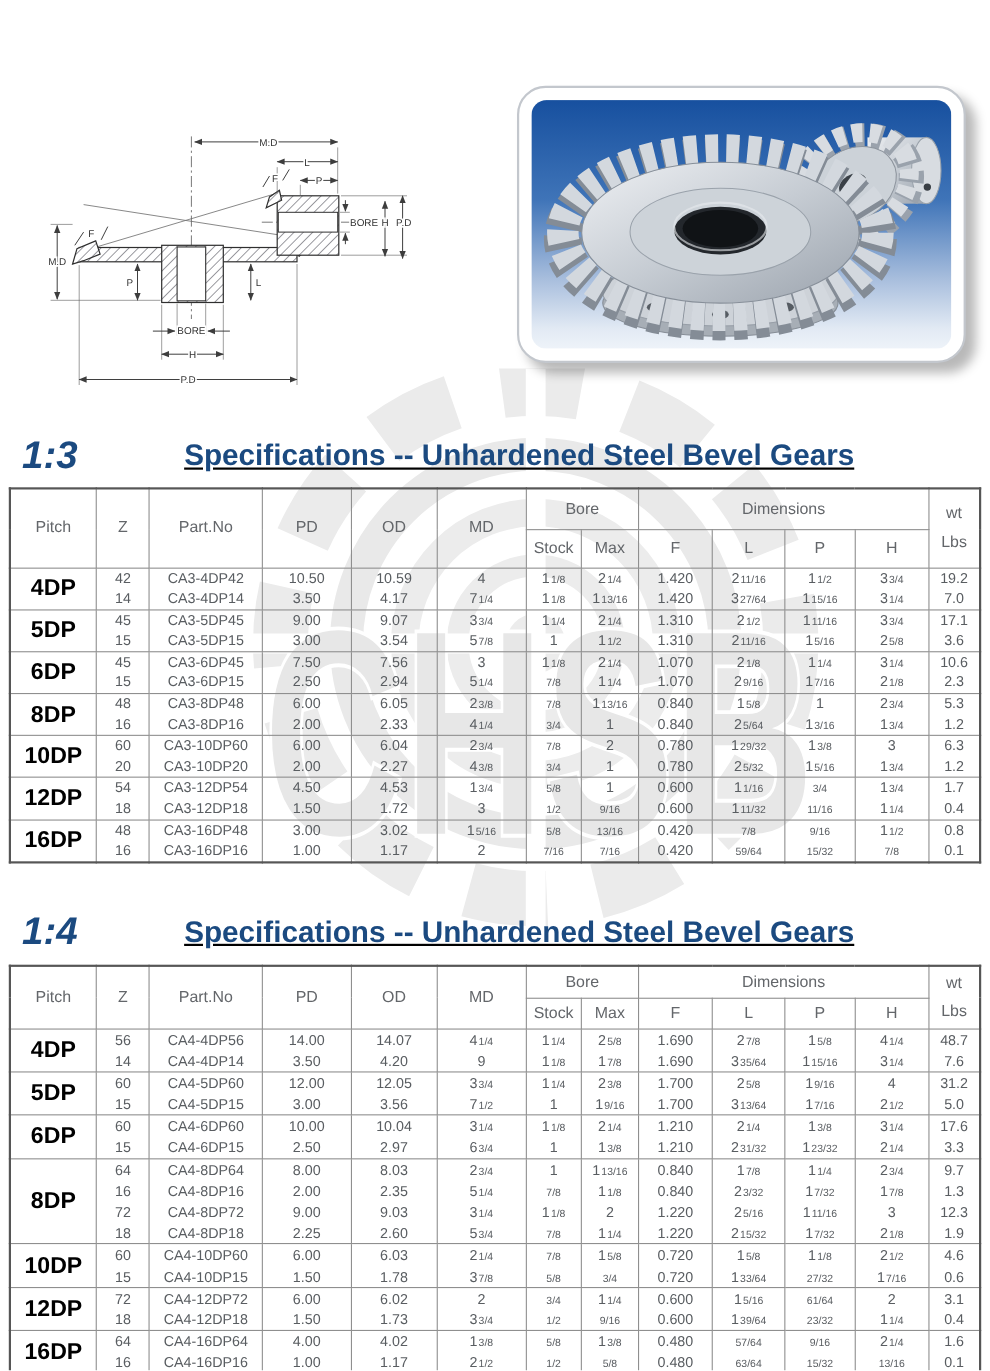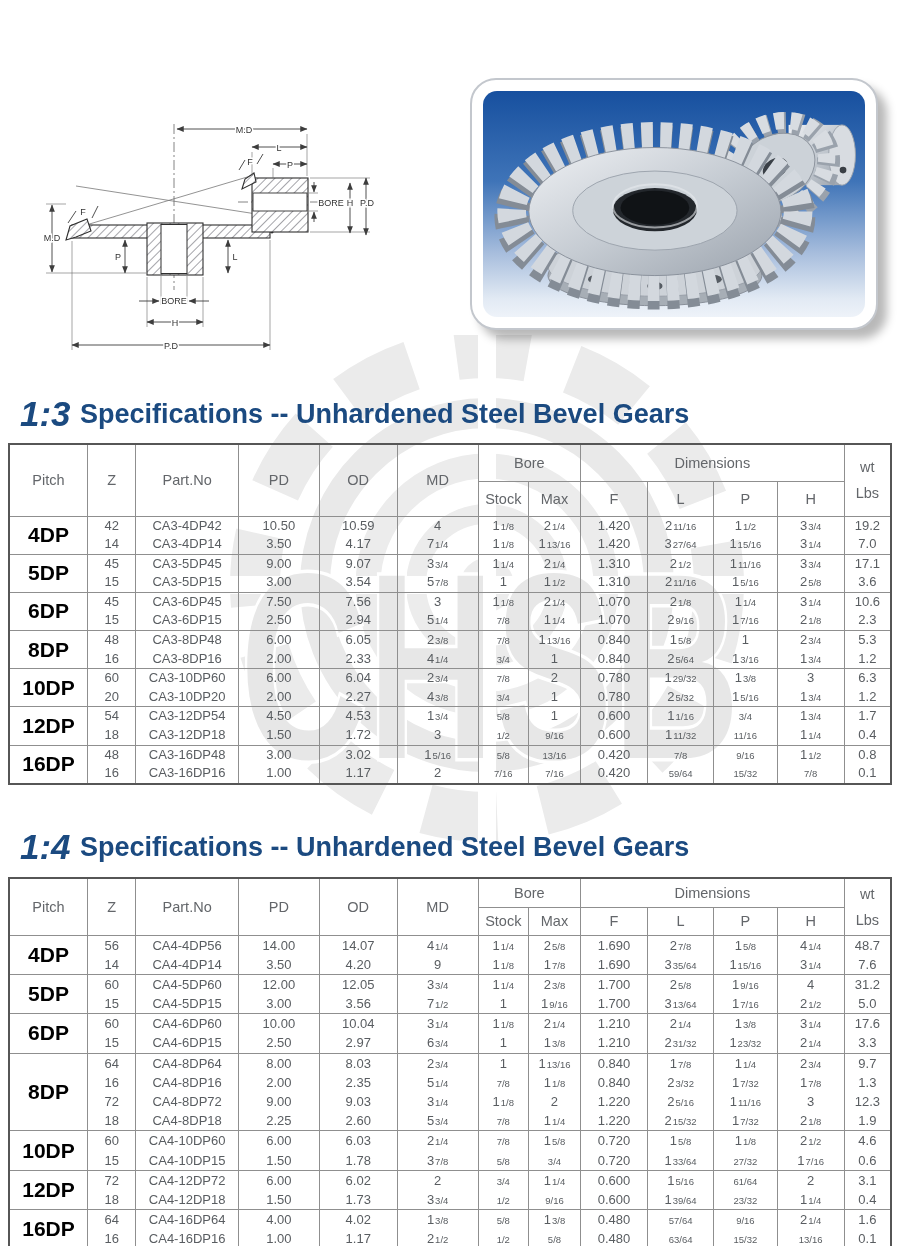--- a/index.html
+++ b/index.html
@@ -14,24 +14,24 @@
   .subtitle .pa{font-size:21px;color:#1b4a80;}
   .subtitle .deg{font-size:27px;color:#a62b2b;margin-left:10px;}
   
   #drawing{position:absolute;left:6px;top:90px;width:440px;height:272px;z-index:1;}
   
   #photo-card{position:absolute;left:470px;top:78px;width:408px;height:252px;z-index:2;
     box-sizing:border-box;background:#fff;border:2px solid #c3c7cd;border-radius:26px;
     padding:11px;box-shadow:9px 9px 10px rgba(0,0,0,.28);}
   #photo-inner{width:100%;height:100%;border-radius:14px;overflow:hidden;}
   
-  .sec-head{position:absolute;left:0;width:864px;height:46px;line-height:46px;z-index:2;}
+  .sec-head{position:absolute;left:0;width:864px;height:46px;line-height:46px;z-index:2;text-decoration:underline;}
   .sec-head .ratio{position:absolute;left:20px;top:0;font-style:italic;font-weight:bold;
     font-size:35px;color:#1b4a80;}
-  .sec-head .sec-title{display:block;padding-left:80px;
+  .sec-head .sec-title{display:block;text-align:center;padding-left:80px;
     font-weight:bold;font-size:27px;color:#1b4a80;}
   #sec1{top:391px;} #sec2{top:824px;}
   
   .tbl-wrap{position:absolute;left:8px;width:884px;z-index:1;}
   #t1w{top:443px;} #t2w{top:877px;}
   table{width:100%;border-collapse:collapse;border:2px solid #565656;background:transparent;table-layout:fixed;}
   th,td{border:1px solid #8f8f8f;text-align:center;padding:0;}
   thead th{font-weight:normal;font-size:14.5px;color:#63666a;background:transparent;}
   .t1 thead tr:first-child{height:37px;} .t1 thead tr:last-child{height:35px;}
   .t2 thead tr:first-child{height:29px;} .t2 thead tr:last-child{height:28px;}

